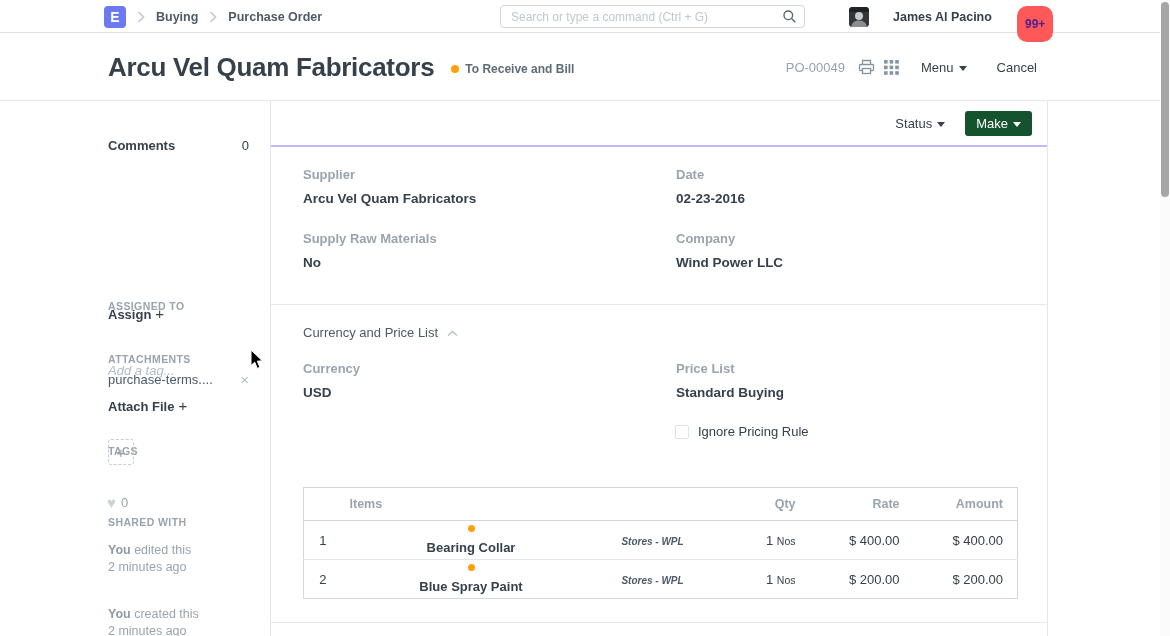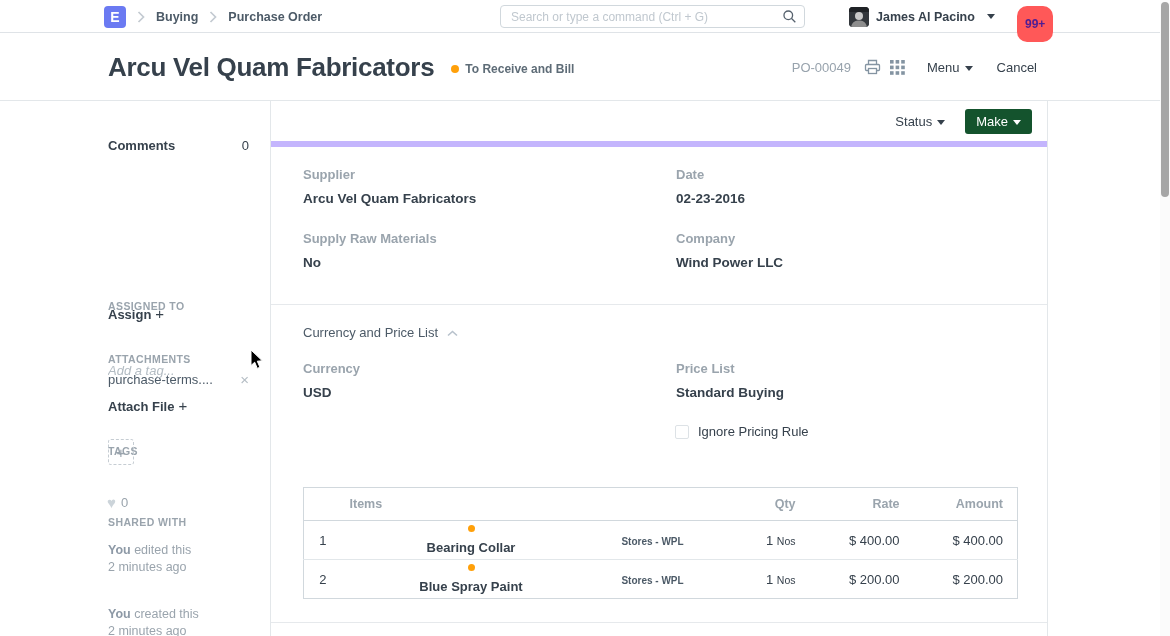--- a/index.html
+++ b/index.html
@@ -14,21 +14,21 @@
   .logo { width:22px; height:22px; border-radius:4px; background:#6b7af2; color:#fff;
     font-weight:700; font-size:14px; display:flex; align-items:center; justify-content:center; cursor:pointer; }
   .crumb { font-size:12.5px; font-weight:700; color:#4c5a67; cursor:pointer; }
   .crumb-sep { display:flex; align-items:center; }
   .search-wrap { position:absolute; left:500px; top:5px; width:305px; height:23px;
     border:1px solid #d1d8dd; border-radius:4px; background:#fff; display:flex; align-items:center; }
   .search-wrap input { flex:1; border:none; outline:none; background:transparent;
     font-size:12px; color:#0f172a; padding:0 4px 0 10px; font-family:"Liberation Sans", sans-serif; }
   .search-wrap input::placeholder { color:#c0c8cf; }
   .search-ico { margin-right:7px; display:flex; }
-  .nav-user { position:absolute; left:849px; top:0; height:33px; display:flex; align-items:center; gap:7px; cursor:pointer; }
+  .nav-user { position:absolute; left:849px; top:0; height:33px; display:flex; align-items:center; gap:24px; cursor:pointer; }
   .avatar { width:20px; height:20px; border-radius:4px; overflow:hidden; background:#2f3237; display:block; }
   .user-name { font-size:12.5px; font-weight:700; color:#36414c; }
   .badge { position:absolute; left:1017px; top:6px; height:36px; padding:0 8px; border-radius:10px;
     background:#ff5858; color:#4c1d95; font-size:12px; font-weight:700; display:flex; align-items:center; cursor:pointer; }
   .caret { display:inline-block; width:0; height:0; border-left:4px solid transparent;
     border-right:4px solid transparent; border-top:5px solid currentColor; margin-left:5px; vertical-align:middle; }
 
   
   .page-head { position:absolute; top:34px; left:0; width:1170px; height:67px;
     background:#fff; border-bottom:1px solid #e3e7ea; }
@@ -60,21 +60,21 @@
     color:#9aa4ad; font-size:15px; cursor:pointer; }
   .like-row { position:absolute; left:107px; top:393px; display:flex; align-items:center; gap:5px; }
   .heart { color:#ccd4da; font-size:15px; cursor:pointer; }
   .like-count { color:#9aa4ad; font-size:13px; }
   .activity { position:absolute; left:108px; color:#9aa4ad; font-size:12.5px; line-height:17px; }
   .activity b { color:#8d99a6; }
 
   
   .main { position:absolute; top:101px; left:271px; width:777px; height:535px;
     background:#fff; border-right:1px solid #e3e7ea; }
-  .form-toolbar { position:absolute; top:0; left:0; width:100%; height:46px; border-bottom:6px solid #c4b5fd;
+  .form-toolbar { position:absolute; top:0; left:0; width:100%; height:46px; border-bottom:2px solid #c4b5fd;
     display:flex; align-items:center; justify-content:flex-end; padding-right:15px; gap:14px; }
   .status-btn { background:none; border:none; font-size:13px; color:#36414c; cursor:pointer;
     font-family:"Liberation Sans", sans-serif; padding:4px 6px; }
   .make-btn { background:#14532d; border:none; border-radius:3px; color:#fff; font-size:13px;
     padding:5px 11px; cursor:pointer; font-family:"Liberation Sans", sans-serif; }
   .field { position:absolute; }
   .f-label { font-size:13px; font-weight:600; color:#9aa4ad; }
   .f-value { font-size:13.5px; font-weight:700; color:#36414c; margin-top:9px; }
   .divider { position:absolute; left:0; width:776px; border-top:1px solid #e6e9ec; }
   .section-head { position:absolute; left:32px; top:224px; font-size:13px; color:#4c5a67;
@@ -84,21 +84,21 @@
   .cb-label { margin-left:9px; font-size:13px; color:#36414c; }
 
   
   .grid { position:absolute; left:32px; top:386px; width:714px; border:1px solid #d1d8dd;
     border-radius:2px; border-collapse:collapse; table-layout:fixed;padding-left:40px; }
   .grid th { height:33px; font-size:12.5px; font-weight:700; color:#9aa4ad; border-bottom:1px solid #d1d8dd; }
   .grid td { height:39px; border-bottom:1px solid #e2e7ea; font-size:13px; color:#36414c; }
   .grid tr:last-child td { border-bottom:none; }
   .col-idx { width:38px; text-align:center; }
   .col-item { width:251px; text-align:left; padding-left:8px; }
-  .col-wh { width:120px; text-align:center; }
+  .col-wh { width:120px; text-align:center;font-style:italic; }
   .col-qty { width:95px; text-align:right; padding-right:12px; }
   .col-rate { width:105px; text-align:right; padding-right:13px; }
   .col-amt { width:105px; text-align:right; padding-right:14px; }
   .item-cell { display:flex; align-items:center; gap:8px;flex-direction:column; }
   .item-dot { width:7px; height:7px; border-radius:50%; background:#ffa00a; flex:none; }
   .item-name { font-weight:700; color:#36414c; }
   .wh { font-size:10px; font-weight:700; color:#4c5a67; }
   .uom { font-size:10.5px; }
 
   
@@ -179,21 +179,21 @@
             <rect x="11.2" y="5.6" width="3.6" height="3.6"></rect>
             <rect x="0" y="11.2" width="3.6" height="3.6"></rect>
             <rect x="5.6" y="11.2" width="3.6" height="3.6"></rect>
             <rect x="11.2" y="11.2" width="3.6" height="3.6"></rect>
           </g>
         </svg>
     </span>
     <button class="menu-btn" style="margin-left:22px">
       <span>Menu</span><span class="caret"></span>
     </button>
-    <button class="cancel-btn" style="margin-left:24px">Cancel</button>
+    <button class="cancel-btn" style="margin-left:30px">Cancel</button>
   </div>
 </div>
 
 <div class="sidebar">
   <div class="sb-row" style="top:37px">
     <span class="sb-strong">Comments</span>
     <span>0</span>
   </div>
 
   <div class="sb-head" style="top:199px">ASSIGNED TO</div>

